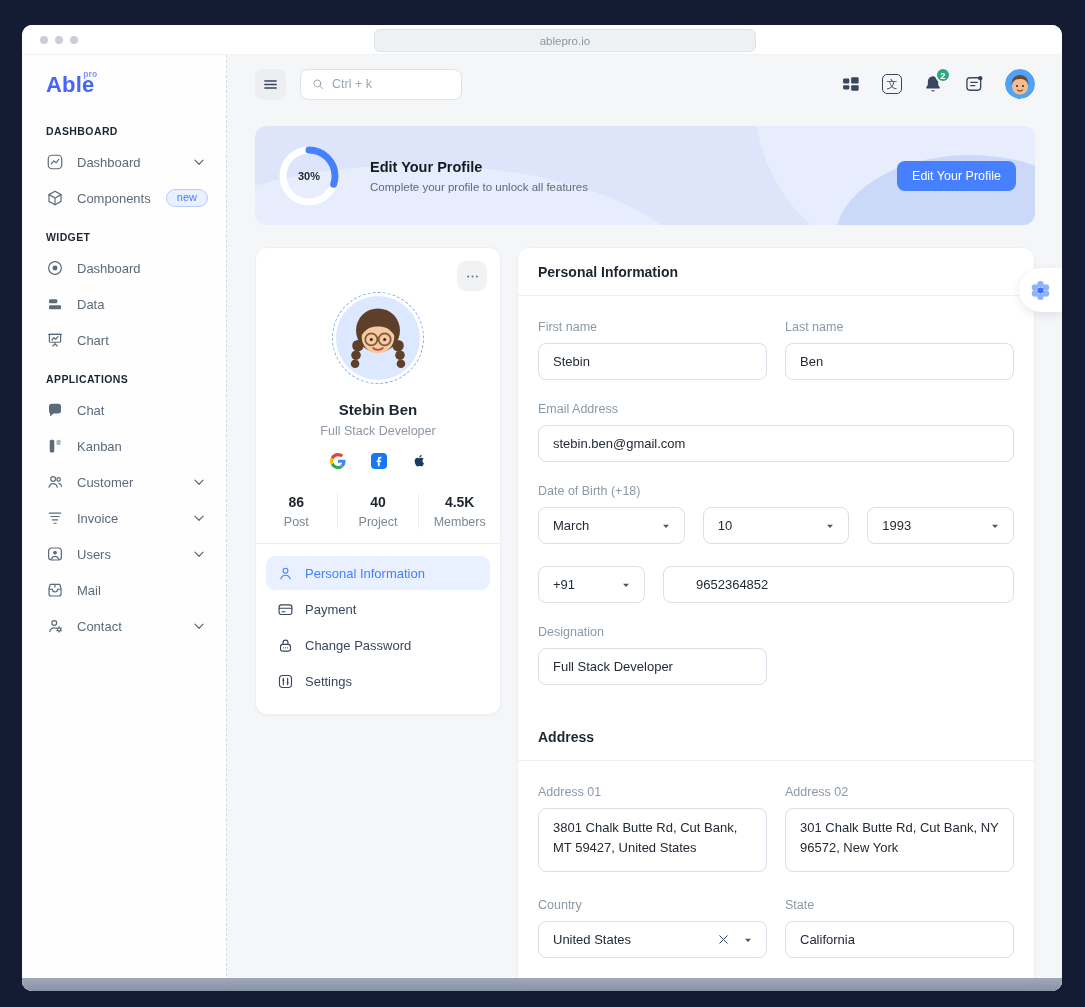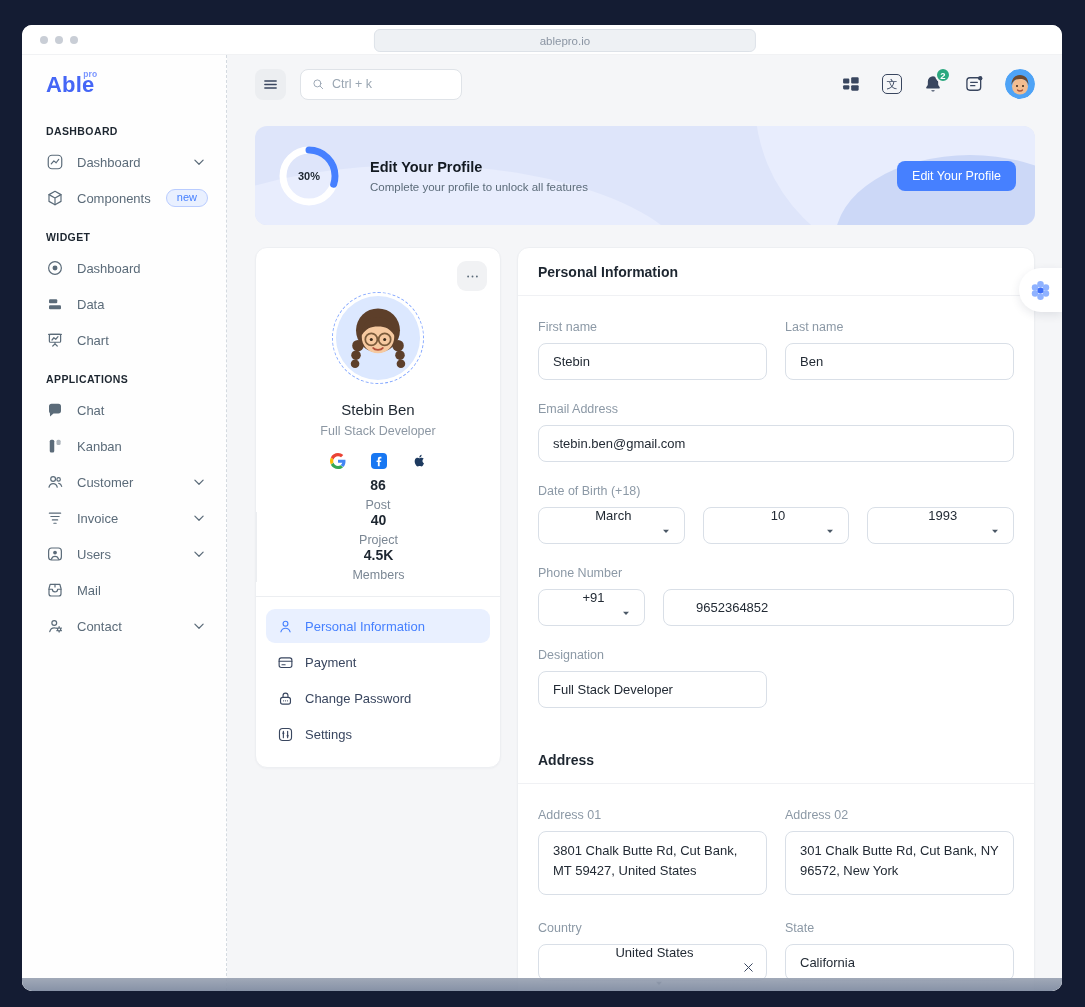--- a/index.html
+++ b/index.html
@@ -79,25 +79,25 @@
   .cards { display:flex; gap:16px; margin-top:22px; align-items:flex-start; }
   .card { background:#fff; border:1px solid #edeff2; border-radius:12px; box-shadow:0 1px 2px rgba(20,30,50,.03); }
 
   
   .pcard { width:246px; position:relative; flex:none; }
   .dots-btn { position:absolute; top:13px; right:13px; width:30px; height:30px; border-radius:9px; background:#f1f2f4;
               color:#5b6b79; display:grid; place-items:center; border:none; cursor:pointer; }
   .dots-btn svg { width:15px; height:15px; }
   .avatar-ring { width:92px; height:92px; margin:44px auto 0; border:1.5px dashed #88aaff; border-radius:50%; padding:2px; }
   .avatar-ring svg { width:100%; height:100%; display:block; border-radius:50%; }
-  .pname { margin-top:17px; text-align:center; font-size:15px; font-weight:400; color:#1d2630; }
+  .pname { margin-top:17px; text-align:center; font-size:15px; font-weight:700; color:#1d2630; }
   .prole { margin-top:6px; text-align:center; font-size:12.5px; color:#8c97a3; }
   .socials { margin-top:14px; display:flex; justify-content:center; gap:25px; align-items:center; }
   .socials a { display:grid; place-items:center; cursor:pointer; }
-  .stats { display:flex; padding:8px 0 14px;flex-direction:column; }
+  .stats { display:flex; margin-top:17px; padding:8px 0 14px; }
   .stat { flex:1; text-align:center; }
   .stat + .stat { border-left:1px solid #eceef1; }
   .stat-v { font-size:14px; font-weight:700; color:#1d2630; }
   .stat-l { margin-top:5px; font-size:12.5px; color:#7b8794; }
   .pmenu { border-top:1px solid #eceef1; padding:12px 10px 16px; display:flex; flex-direction:column; gap:2px; }
   .pmenu-item { height:34px; border-radius:9px; display:flex; align-items:center; gap:11px; padding:0 11px;
                 font-size:13px; color:#39465f; cursor:pointer; }
   .pmenu-item svg { width:17px; height:17px; }
   .pmenu-item.active { background:#e9f0ff; color:#4680ff; }
 
@@ -106,21 +106,21 @@
   .fhead { padding:16px 20px 15px; font-size:14px; font-weight:700; color:#1d2630; border-bottom:1px solid #f0f1f4; }
   .fbody { padding:24px 20px 28px; display:grid; grid-template-columns:1fr 1fr; gap:22px 18px; }
   .field label { display:block; font-size:12.5px; color:#8c99a6; margin-bottom:9px; }
   .inp { width:100%; height:37px; border:1px solid #d9dfe7; border-radius:8px; padding:0 14px; font-size:13px;
          color:#232b35; background:#fff; font-family:inherit; outline:none; }
   textarea.inp { height:64px; padding:9px 14px; resize:none; line-height:1.55; }
   .span2 { grid-column:1 / 3; }
   .hrow { display:flex; gap:18px; }
   .hrow > * { flex:1;padding-left:32px; }
   .sel { height:37px; border:1px solid #d9dfe7; border-radius:8px; display:flex; align-items:center;
-         padding:0 10px 0 14px; font-size:13px; color:#232b35; background:#fff; cursor:pointer;flex-direction:column; }
+         padding:0 10px 0 14px; font-size:13px; color:#232b35; background:#fff; cursor:pointer; }
   .sel .caret { margin-left:auto; color:#4b5866; width:16px; height:16px; flex:none; }
   .sel .clear-x { margin-left:auto; color:#39465f; width:15px; height:15px; flex:none; cursor:pointer; }
   .sel .clear-x + .caret { margin-left:9px; }
   .phone-code { width:107px; flex:none; }
 
   
   .settings-fab { position:absolute; right:0; top:213px; width:43px; height:44px; background:#fff;
                   border-radius:22px 0 0 22px; box-shadow:0 3px 10px rgba(30,40,70,.10);
                   display:flex; align-items:center; padding-left:10px; border:none; cursor:pointer; z-index:30; }
   .settings-fab svg { width:23px; height:23px; }
@@ -579,21 +579,20 @@
                   </div>
                   <div class="sel">
                     <span>1993</span>
                     <svg class="caret">
                         <use href="#i-caret"></use>
                       </svg>
                   </div>
                 </div>
               </div>
               <div class="field span2">
-                <label>Phone Number</label>
                 <div class="hrow">
                   <div class="sel phone-code">
                     <span>+91</span>
                     <svg class="caret">
                         <use href="#i-caret"></use>
                       </svg>
                   </div>
                   <input class="inp" value="9652364852" style="">
                 </div>
               </div>

